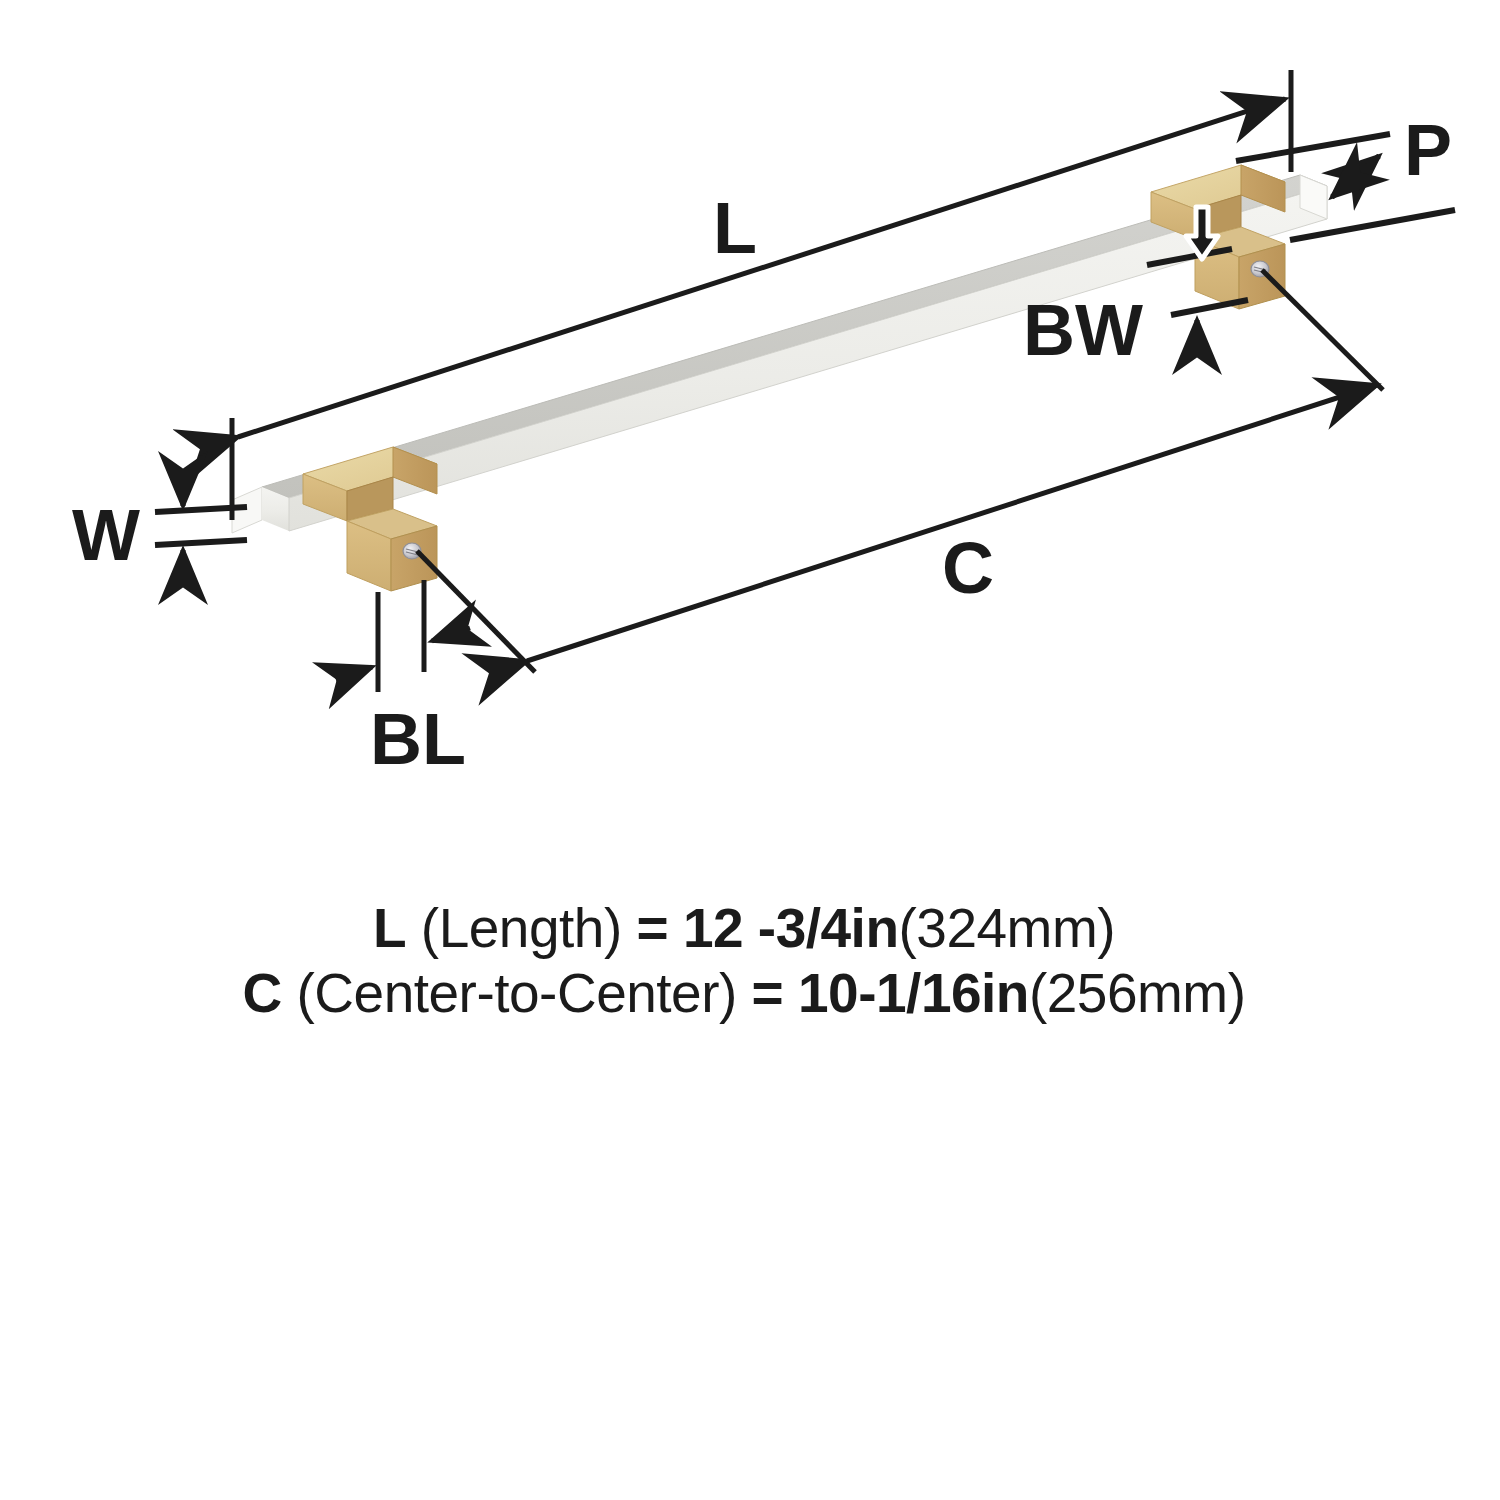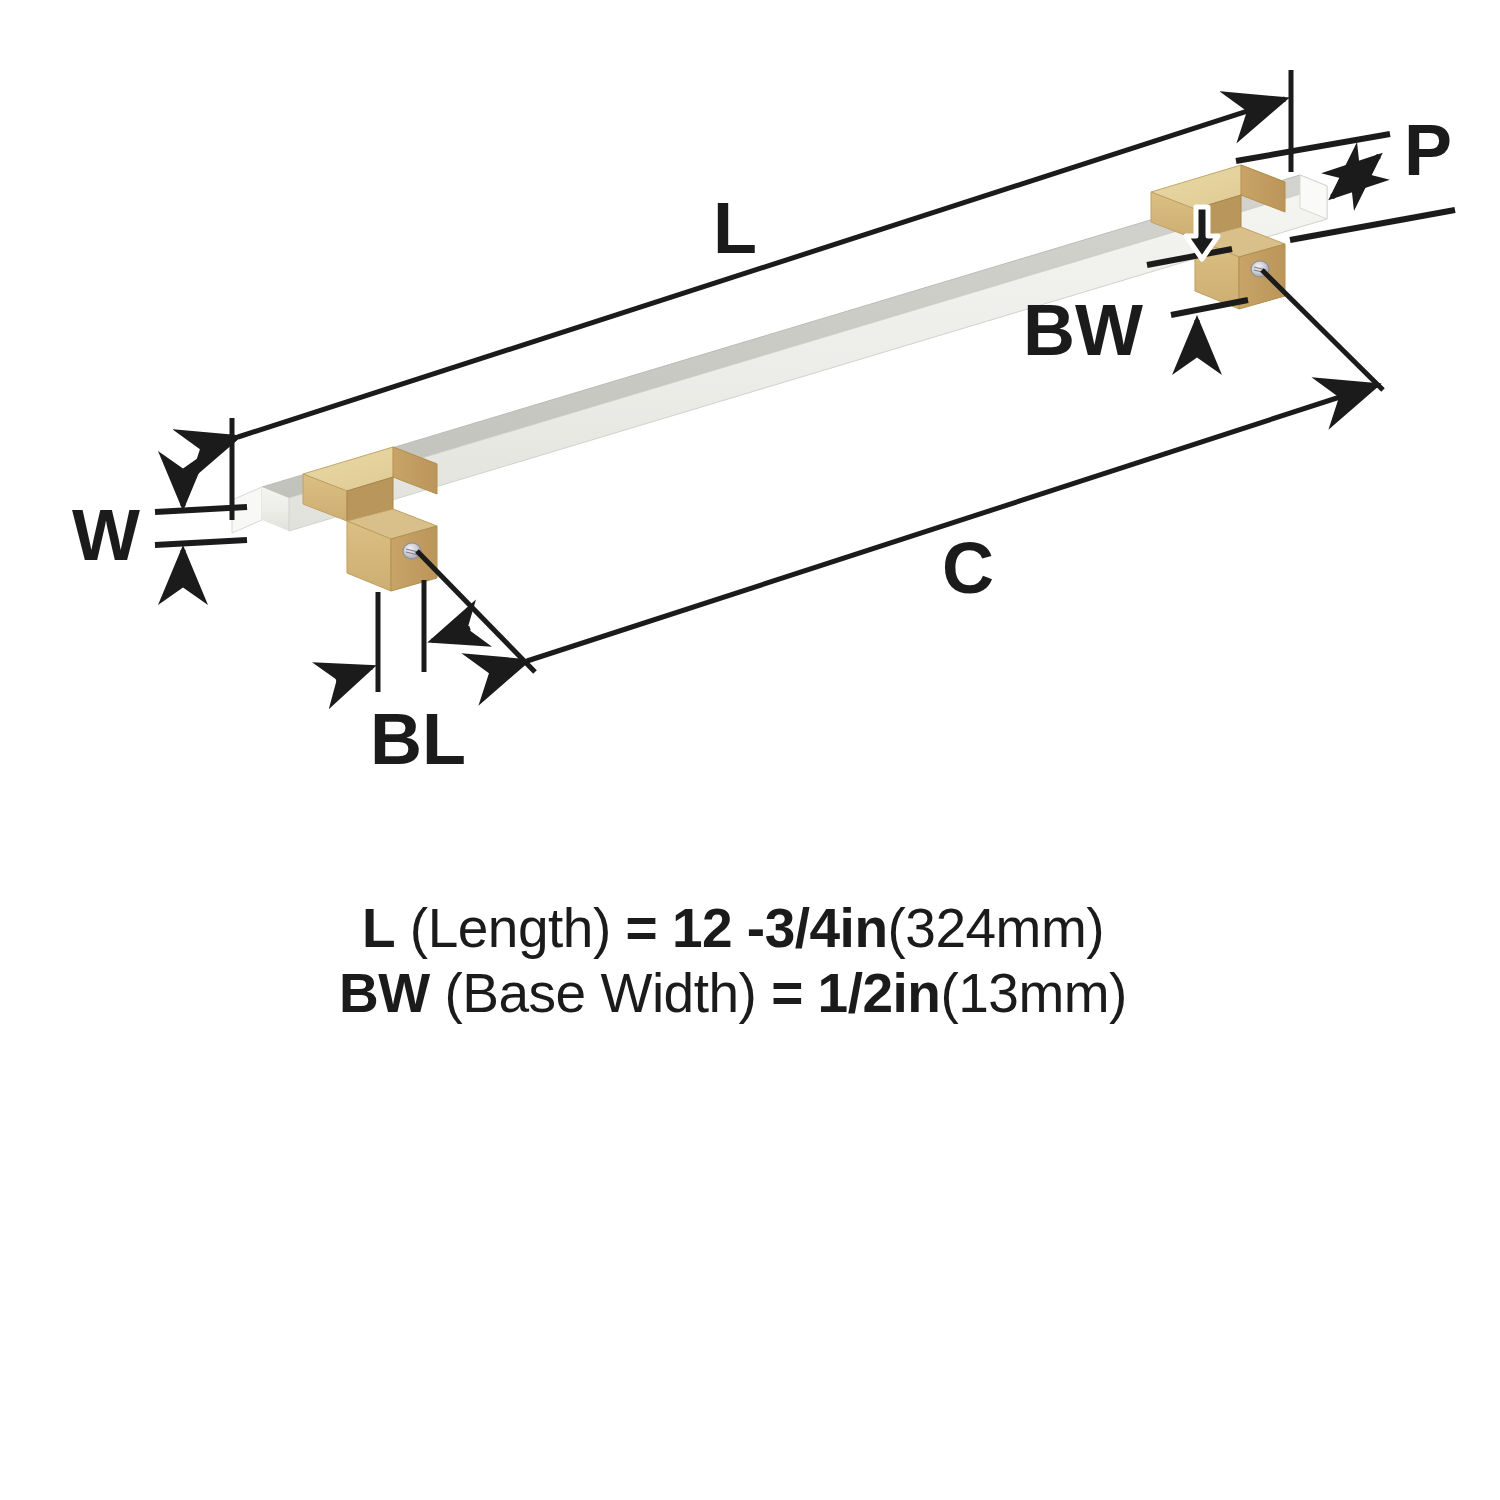--- a/index.html
+++ b/index.html
@@ -23,21 +23,21 @@
     width: 1500px;
     height: 880px;
   }
   #diagram-svg {
     display: block;
     width: 1500px;
     height: 880px;
   }
   #spec-list {
     position: absolute;
-    left: 1px;
+    left: 12px;
     top: 900px;
     width: 1464px;
     display: flex;
     flex-direction: column;
     align-items: center;
     gap: 7px;
   }
   .spec-line {
     white-space: nowrap;
     font-size: 55px;
@@ -205,22 +205,22 @@
 
   <div class="spec-line">
     <span class="sym">L</span>
     <span class="nm">(Length)</span>
     <span class="eq">=</span>
     <span class="val">12 -3/4in</span><span class="met">(324mm)</span>
   </div>
 
 
 
-
-
   <div class="spec-line">
-    <span class="sym">BW</span>
-    <span class="nm">(Base Width)</span>
+    <span class="sym">C</span>
+    <span class="nm">(Center-to-Center)</span>
     <span class="eq">=</span>
-    <span class="val">1/2in</span><span class="met">(13mm)</span>
+    <span class="val">10-1/16in</span><span class="met">(256mm)</span>
   </div>
 
+
+
 </div>
 
 </body></html>

